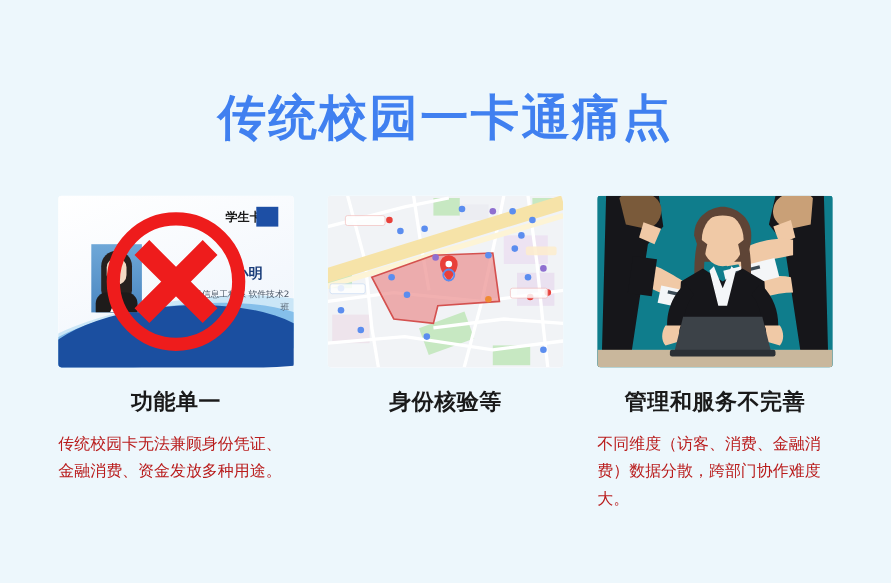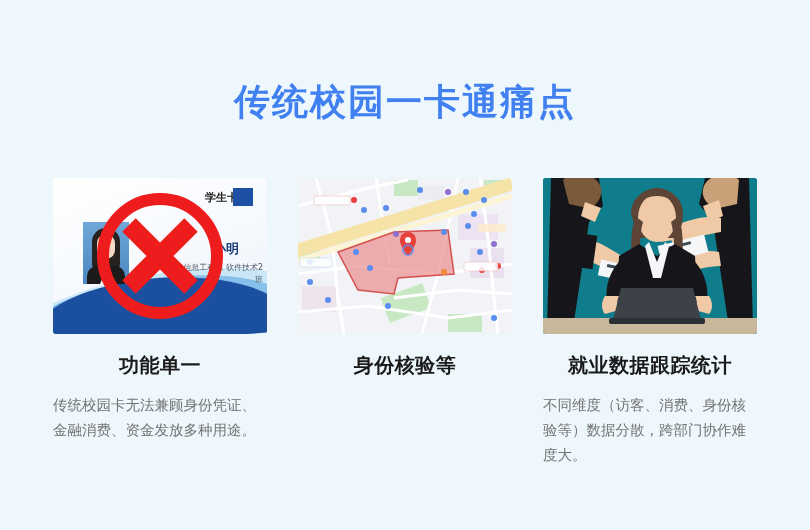--- a/index.html
+++ b/index.html
@@ -7,21 +7,21 @@
   body {
     background:#edf7fc;
     font-family:"Liberation Sans","DejaVu Sans",sans-serif;
     position:relative;
   }
 
   
   .page-title{
     position:absolute; top:78px; left:0; width:810px;
     text-align:center;
-    font-size:36px; font-weight:bold; letter-spacing:2px;
+    font-size:44px; font-weight:bold; letter-spacing:2px;
     color:#4080f0;
     font-family:"DejaVu Sans","Liberation Sans",sans-serif;
     white-space:nowrap;
   }
 
   
   .columns{
     position:absolute; top:178px; left:0; width:810px; height:320px;
     display:flex; justify-content:center; gap:31px;
   }
@@ -33,22 +33,22 @@
   }
 
   .card-heading{
     margin-top:18px;
     font-size:20px; font-weight:bold; color:#1a1a1a;
     font-family:"DejaVu Sans","Liberation Sans",sans-serif;
     white-space:nowrap; letter-spacing:.5px;text-align:center;
   }
   .card-body{
     margin-top:14px; width:214px;
-    font-size:14.5px; line-height:25px; color:#737373;
-    font-family:Liberation Serif, serif;
+    font-size:14.5px; line-height:25px; color:#b91c1c;
+    font-family:Liberation Mono, monospace;
     text-align:left;
   }
 
   
   .idcard{ position:absolute; inset:0; background:linear-gradient(160deg,#ffffff 0%,#f4f8fd 60%,#eef4fb 100%); }
   .idcard .wave1{
     position:absolute; left:-10%; bottom:-6px; width:120%; height:62px;
     background:#1b4fa0;
     border-radius:60% 60% 0 0 / 100% 100% 0 0;
     transform:rotate(-4deg);
@@ -274,17 +274,17 @@
           <rect x="0" y="140" width="214" height="16" fill="#c9b79c"></rect>
 
           <g>
             <path d="M78 110 L150 110 L158 142 L70 142 Z" fill="#3c4248"></path>
             <rect x="66" y="140" width="96" height="6" rx="2" fill="#2b3035"></rect>
           </g>
         </svg>
       </div>
     </div>
 
-    <div class="card-heading">就业数据跟踪统计</div>
-    <div class="card-body">不同维度（访客、消费、身份核验等）数据分散，跨部门协作难度大。</div>
+    <div class="card-heading">管理和服务不完善</div>
+    <div class="card-body">不同维度（访客、消费、金融消费）数据分散，跨部门协作难度大。</div>
   </div>
 
 </div>
 
 </body></html>

